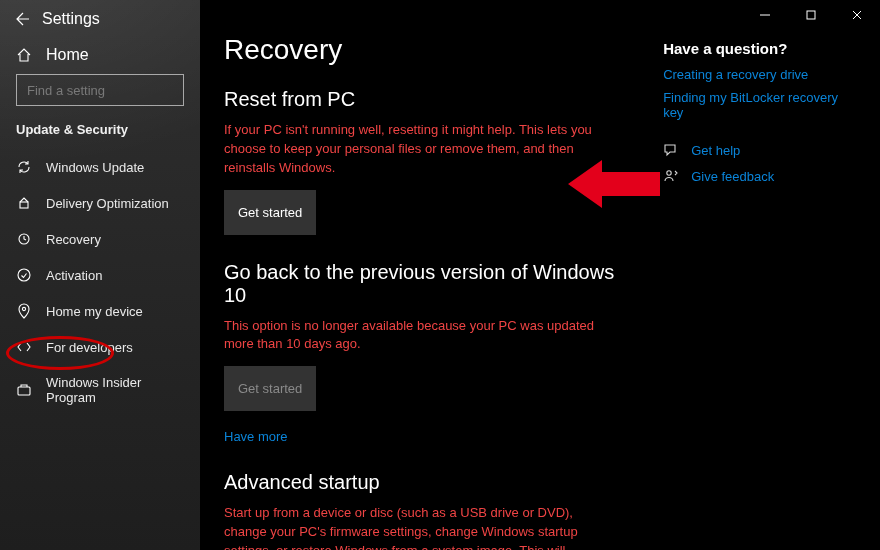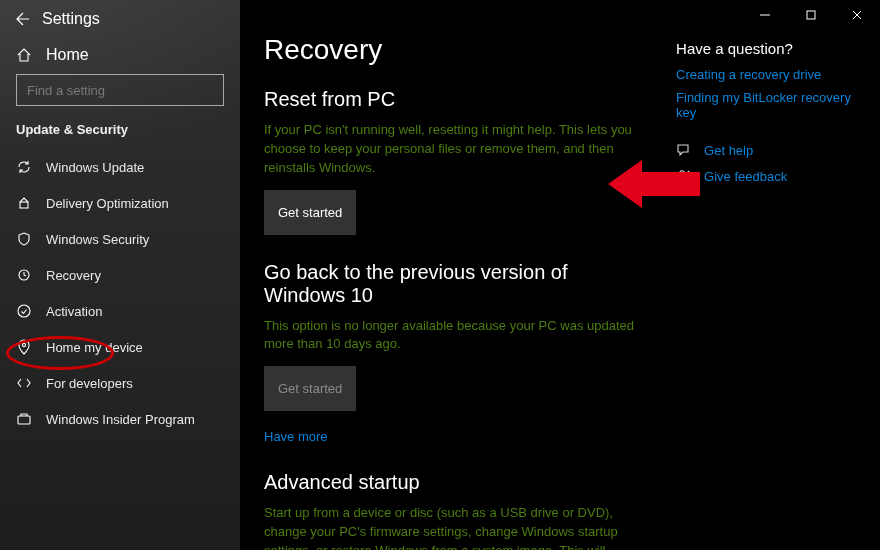--- a/index.html
+++ b/index.html
@@ -1,20 +1,20 @@
 <!DOCTYPE html>
 <html><head>
 <meta charset="utf-8">
 <style>
   * { box-sizing: border-box; margin: 0; padding: 0; }
   html, body { width: 880px; height: 550px; overflow: hidden; font-family: "Segoe UI", Arial, sans-serif; background: #000; color: #fff; }
   .app { display: flex; width: 100%; height: 100%; }
 
   
-  .sidebar { width: 240px; background: linear-gradient(180deg,#2f2f2f,#1e1e1e); position: relative; }
+  .sidebar { width: 200px; background: linear-gradient(180deg,#2f2f2f,#1e1e1e); position: relative; }
   .sidebar::before { content:""; position:absolute; inset:0; background: radial-gradient(600px 400px at 10% -10%, rgba(255,255,255,.10), transparent 55%); pointer-events:none; }
   .titlebar { display: flex; align-items: center; gap: 12px; padding: 10px 14px 8px 14px; }
   .ico { width: 16px; height: 16px; display: inline-flex; align-items: center; justify-content: center; }
   .ico svg { width: 16px; height: 16px; display: block; }
 
   .homerow { display:flex; align-items:center; gap: 14px; padding: 10px 16px; cursor: pointer; }
   .searchwrap { margin: 0 16px 14px 16px; display:flex; align-items:center; border:1px solid #a7a7a7; height: 32px; }
   .searchwrap input { flex:1; background: transparent; border: none; outline: none; color:#d9d9d9; font-size: 13px; padding: 0 10px; }
   .searchwrap .sicon { padding: 0 10px; color:#c8c8c8; }
 
@@ -31,27 +31,27 @@
   .main { flex:1; background:#000; display:flex; flex-direction:column; position:relative; }
   .winbtns { position:absolute; top:0; right:0; display:flex; }
   .winbtn { width:46px; height:30px; display:flex; align-items:center; justify-content:center; color:#e8e8e8; cursor:pointer; }
 
   .content { display:flex; flex:1; padding: 34px 24px 0 24px; gap: 36px; overflow:hidden; }
   .col-main { flex: 1 1 auto; max-width: 420px; }
   .col-side { width: 200px; margin-left:auto; padding-top: 6px; }
 
   h1 { font-weight: 400; font-size: 28px; margin-bottom: 22px; }
   h2 { font-weight: 400; font-size: 20px; margin-bottom: 10px; }
-  .para { font-size: 13px; color:#4d7c0f; line-height: 1.45; max-width: 380px; }
+  .para { font-size: 13px; color:#ef4444; line-height: 1.45; max-width: 380px; }
   .btn { display:inline-block; margin-top: 12px; background:#333; color:#fff; font-size:13px; padding: 15px 14px; border:none; cursor:pointer; }
   .btn[disabled] { color:#8a8a8a; cursor:default; }
   .section { margin-bottom: 26px; }
   a.link { color:#0a84d8; text-decoration:none; font-size: 13px; }
 
-  .col-side .qhdr { font-size: 15px; margin-bottom: 10px; font-weight: 400; }
+  .col-side .qhdr { font-size: 15px; margin-bottom: 10px; font-weight: 700; }
   .col-side .qlink { display:block; margin-bottom: 8px; }
   .helprow { display:flex; align-items:center; gap:12px; margin-top: 22px; }
   .helprow .ico { color:#d6d6d6; }
   .fbrow { display:flex; align-items:center; gap:12px; margin-top: 10px; }
 
   
   .arrow { position:absolute; left: 368px; top: 154px; width: 92px; height: 60px; pointer-events:none; }
   .arrow svg { width:100%; height:100%; display:block; }
 </style>
 </head>
@@ -101,28 +101,20 @@
         <span>Windows Update</span>
       </div>
       <div class="menuitem">
         <span class="ico">
             <svg viewBox="0 0 16 16" stroke="#fff" fill="none" stroke-width="1.1">
               <rect x="4" y="7" width="8" height="6"></rect>
               <path d="M4 7 L8 3 L12 7"></path>
             </svg>
           </span>
         <span>Delivery Optimization</span>
-      </div>
-      <div class="menuitem">
-        <span class="ico">
-            <svg viewBox="0 0 16 16" stroke="#fff" fill="none" stroke-width="1.1">
-              <path d="M8 2 L13 4 V8c0 3-2.5 5-5 6C5.5 13 3 11 3 8V4 Z"></path>
-            </svg>
-          </span>
-        <span>Windows Security</span>
       </div>
       <div class="menuitem">
         <span class="ico">
             <svg viewBox="0 0 16 16" stroke="#fff" fill="none" stroke-width="1.1">
               <circle cx="8" cy="8" r="5"></circle>
               <path d="M8 5v3l2 1"></path>
             </svg>
           </span>
         <span>Recovery</span>
       </div>

